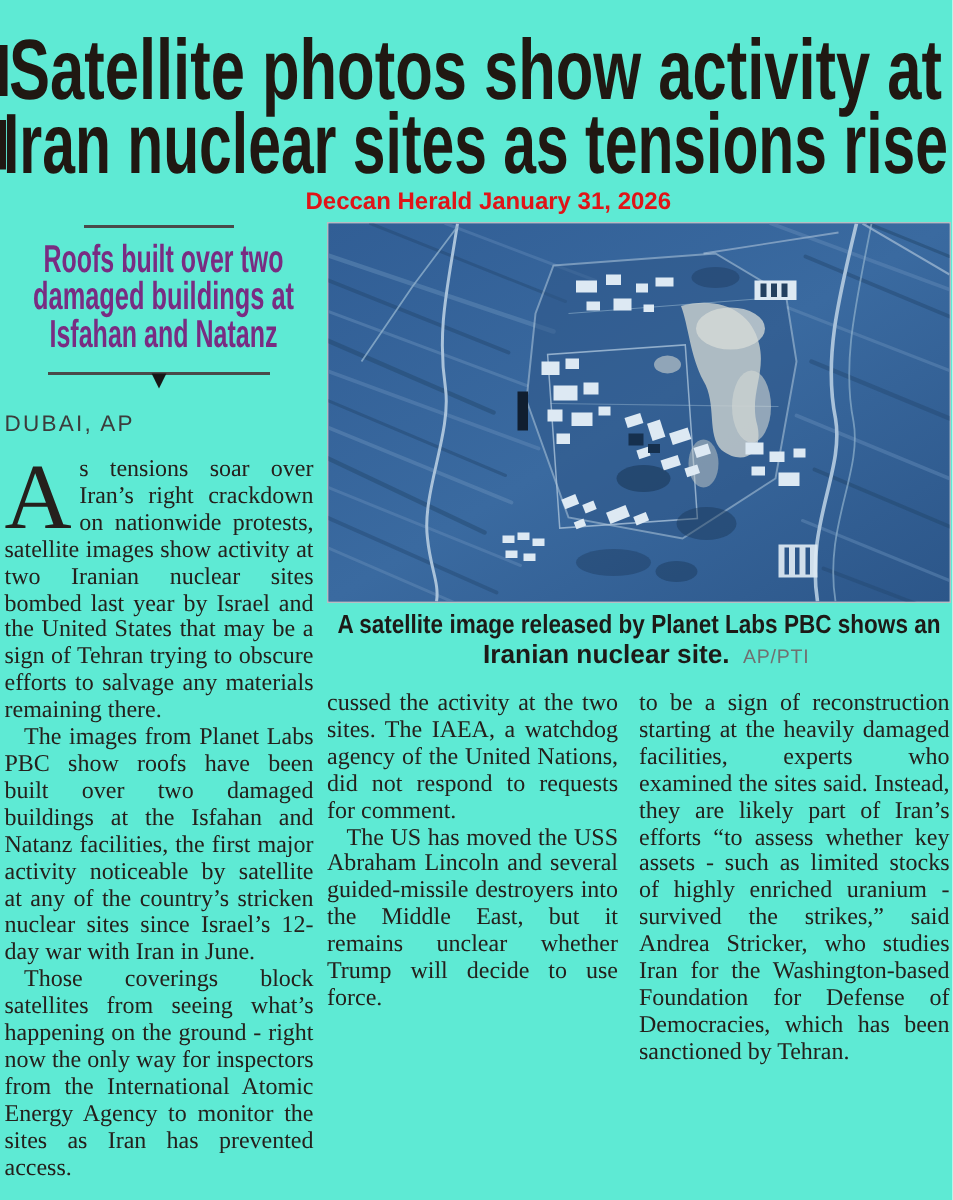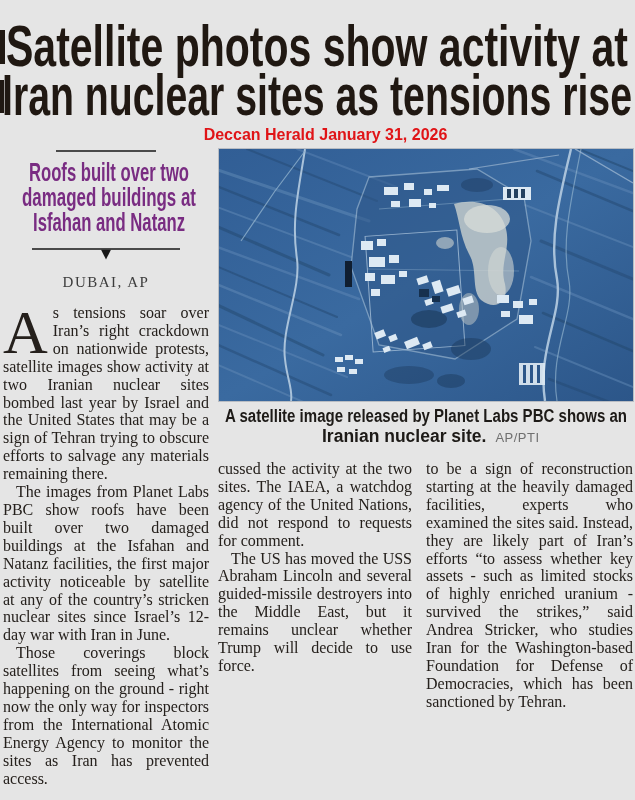--- a/index.html
+++ b/index.html
@@ -1,20 +1,20 @@
 <!DOCTYPE html>
 <html><head>
 <meta charset="utf-8">
 <style>
   * { margin:0; padding:0; box-sizing:border-box; }
   html,body { background:#ffffff; }
   .page {
     position:relative;
     width:635px; height:800px;
-    background:#e5e5e5;
+    background:#5eead4;
     overflow:hidden;
     font-family:"Liberation Serif", serif;
     color:#25201c;
   }
   
   .crop-artifact { position:absolute; left:0; background:#201812; }
   .crop-artifact.a1 { top:30px; width:5px; height:34px; }
   .crop-artifact.a2 { top:80px; width:4px; height:33px; }
 
   .headline-svg { display:block; }
@@ -46,22 +46,22 @@
     font-weight:bold;
     fill:#792c82;
   }
   .rule-wrap { position:relative; width:148px; margin:10px auto 0 auto; border-top:2px solid #4a4a4a; height:12px; }
   .triangle-marker {
     position:absolute; top:-6px; left:50%; transform:translateX(-50%);
     font-size:13px; line-height:20px; color:#171717;
     font-family:"DejaVu Sans", sans-serif;
   }
   .byline {
-    text-align:center;
-    font-family:Liberation Serif, serif;
+    text-align:left;
+    font-family:Liberation Sans, sans-serif;
     font-size:15px; letter-spacing:1.5px;
     color:#3c3c3c;
     margin:14px 0 13px 0;
   }
 
   .body-text p {
     font-size:16px; line-height:17.9px;
     text-align:justify;
     color:#25201c;
   }

